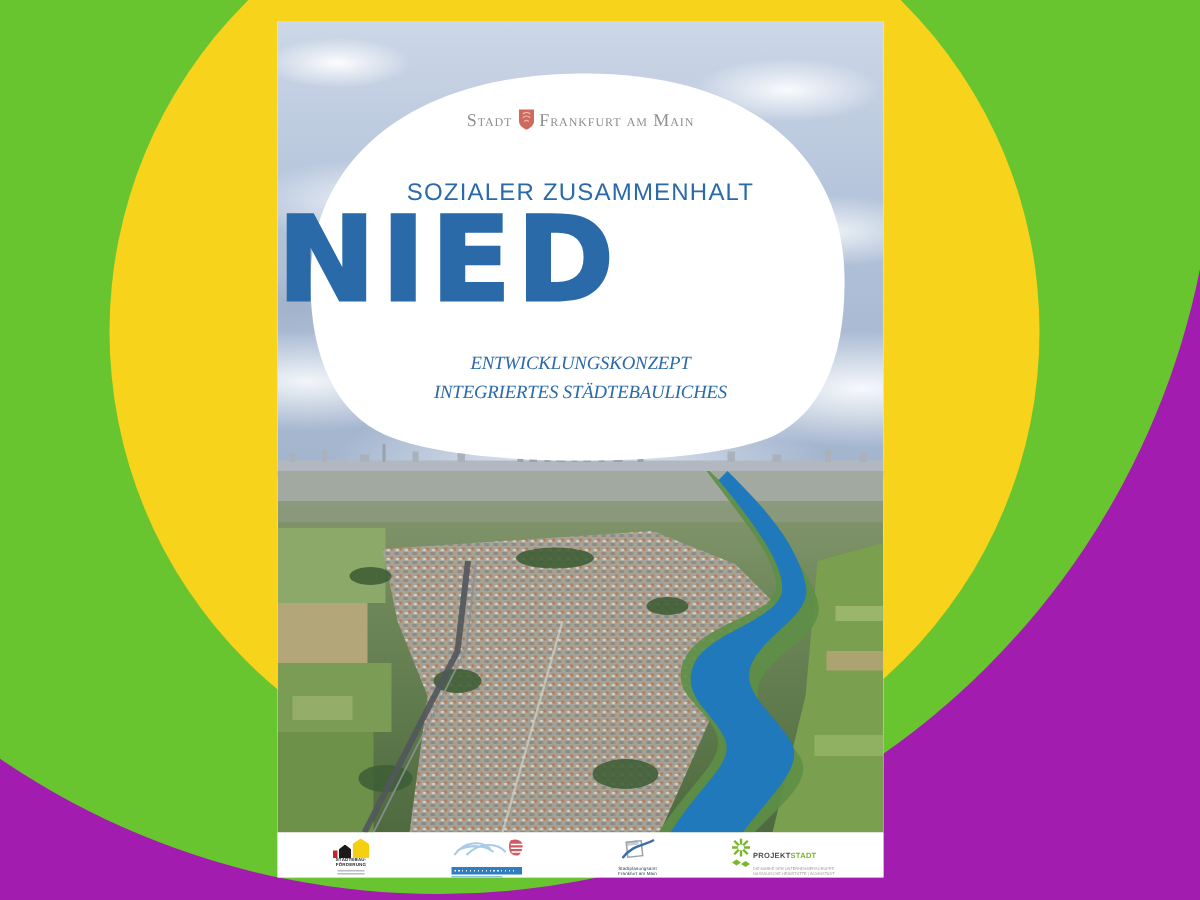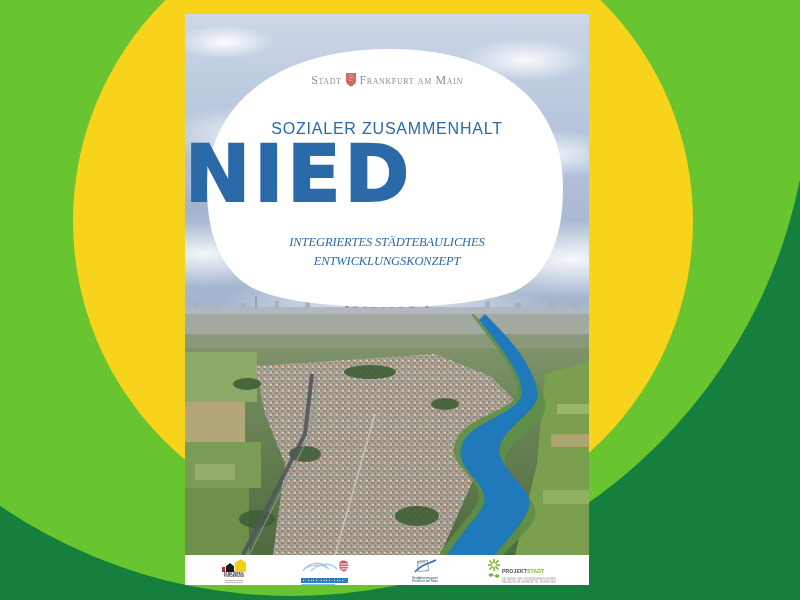--- a/index.html
+++ b/index.html
@@ -1,17 +1,17 @@
 <!DOCTYPE html>
 <html><head>
 <meta charset="utf-8">
 <style>
   html,body{margin:0;padding:0;}
   body{width:800px;height:600px;overflow:hidden;font-family:"Liberation Sans",sans-serif;}
-  .stage{position:relative;width:800px;height:600px;overflow:hidden;background:#15803d;}
+  .stage{position:relative;width:800px;height:600px;overflow:hidden;background:#a21caf;}
   .circle{position:absolute;border-radius:50%;}
   .green-circle{left:-226px;top:-440px;width:1036px;height:1036px;background:#69c52f;}
   .yellow-circle{left:73px;top:-89px;width:620px;height:620px;background:#f8d31c;}
 
   
   .page{position:absolute;left:185px;top:14px;width:404px;height:571px;background:#ffffff;overflow:hidden;}
 
   
   .sky{position:absolute;left:0;top:0;width:404px;height:305px;
     background:
@@ -175,22 +175,22 @@
     <div class="citylogo">
       <span>Stadt</span><span class="crest"><svg width="12" height="15">
             <path d="M1 1 h10 v8 c0 3.5 -5 5.5 -5 5.5 c0 0 -5 -2 -5 -5.5 Z" fill="#cd6a5d"></path>
             <path d="M3.5 4 C5 2.5,7 2.5,8.5 4 M3.5 6.5 C5 5,7 5,8.5 6.5 M4.5 9 C5.5 8,6.5 8,7.5 9" stroke="#f0b5ab" stroke-width=".8" fill="none"></path>
           </svg></span><span>Frankfurt am Main</span>
     </div>
 
     <div class="kicker">SOZIALER ZUSAMMENHALT</div>
     <div class="bigtitle">NIED</div>
     <div class="subtitle">
+      <div>ENTWICKLUNGSKONZEPT</div>
       <div>INTEGRIERTES STÄDTEBAULICHES</div>
-      <div>ENTWICKLUNGSKONZEPT</div>
     </div>
 
     <div class="footer">
 
       <div class="f-logo l1">
         <div class="houses">
           <div class="h-red"></div>
             <div class="h-black"></div>
             <div class="h-yellow"></div>
         </div>

